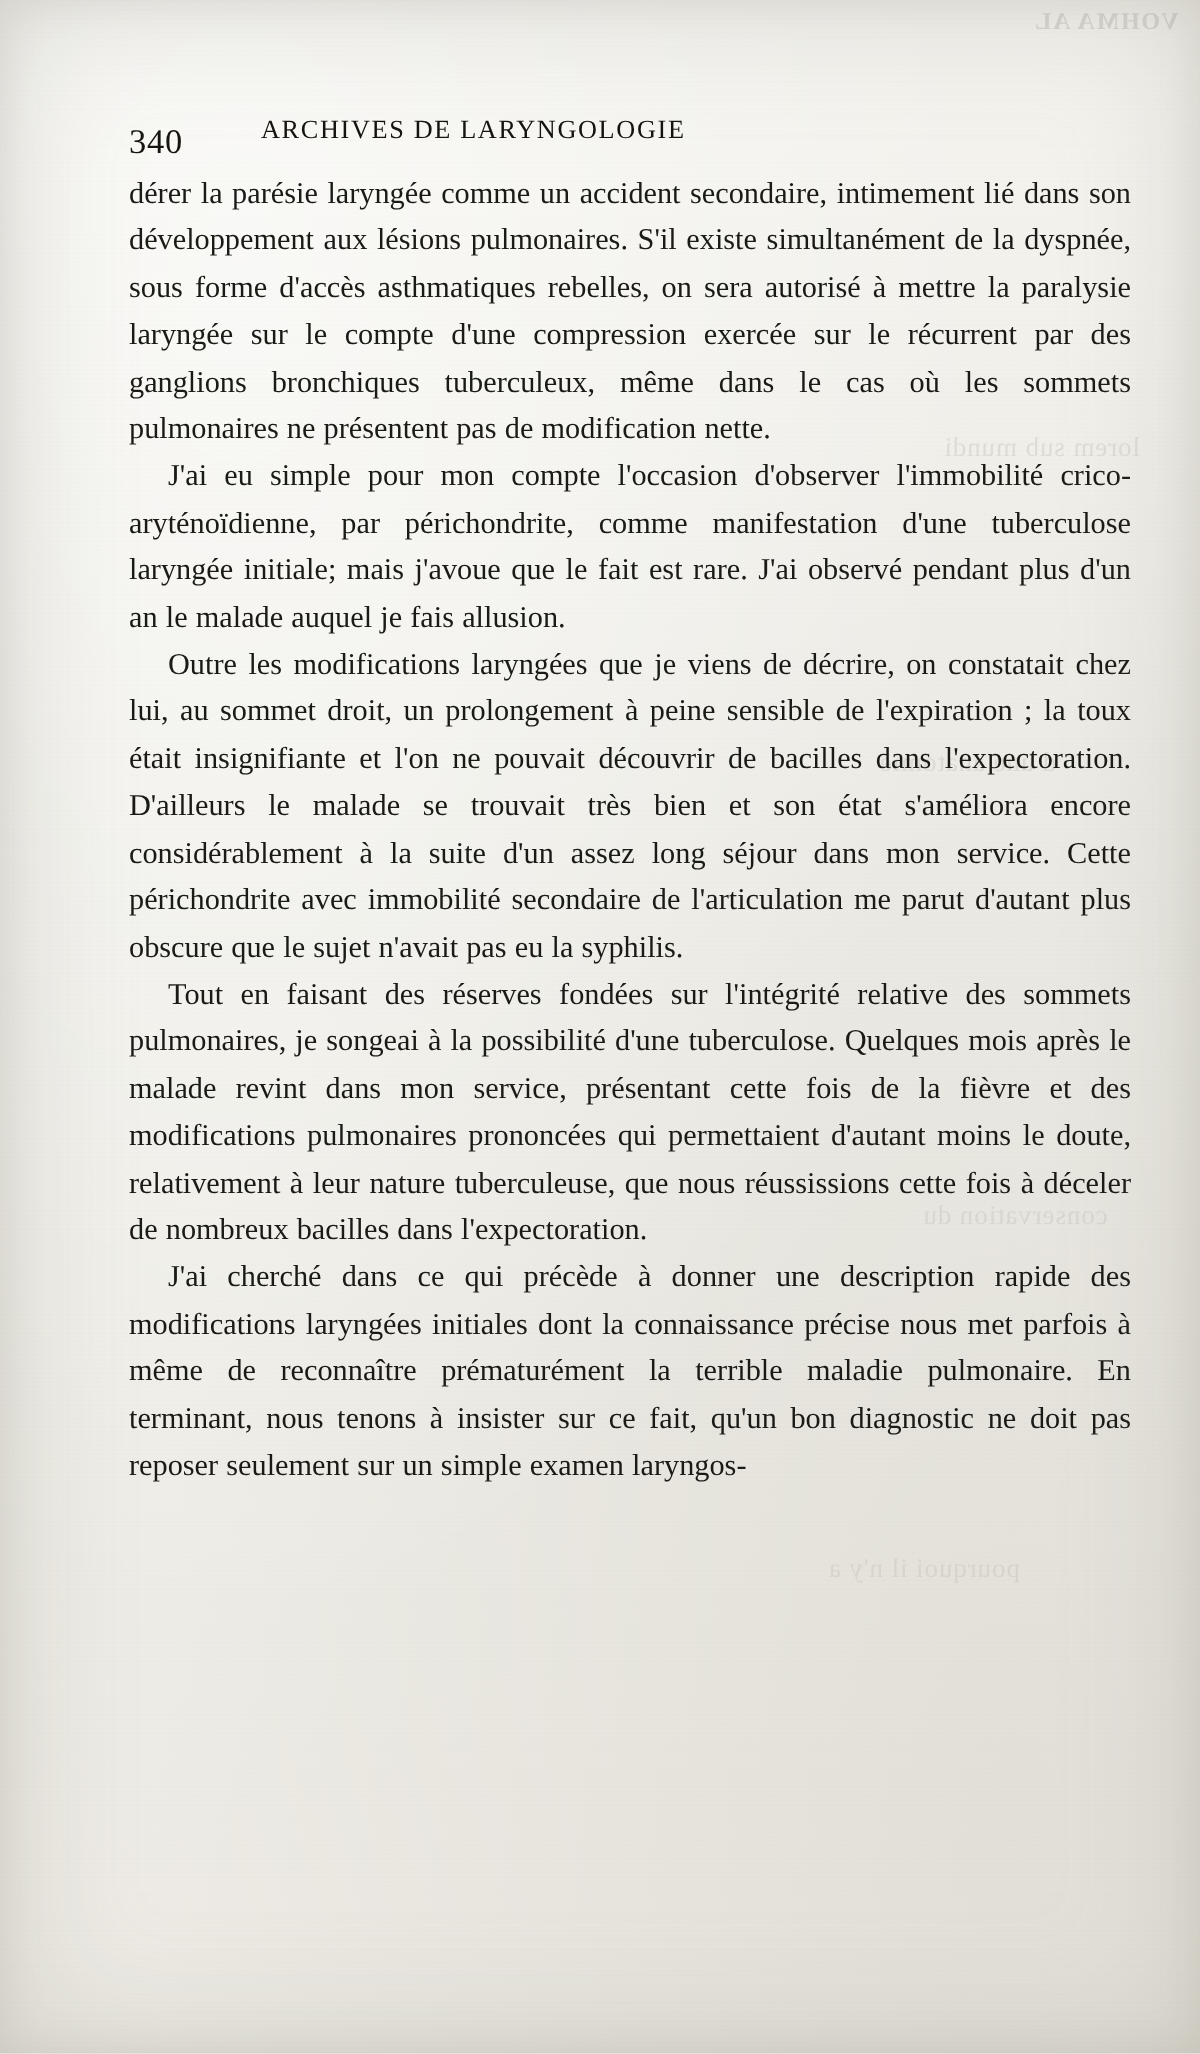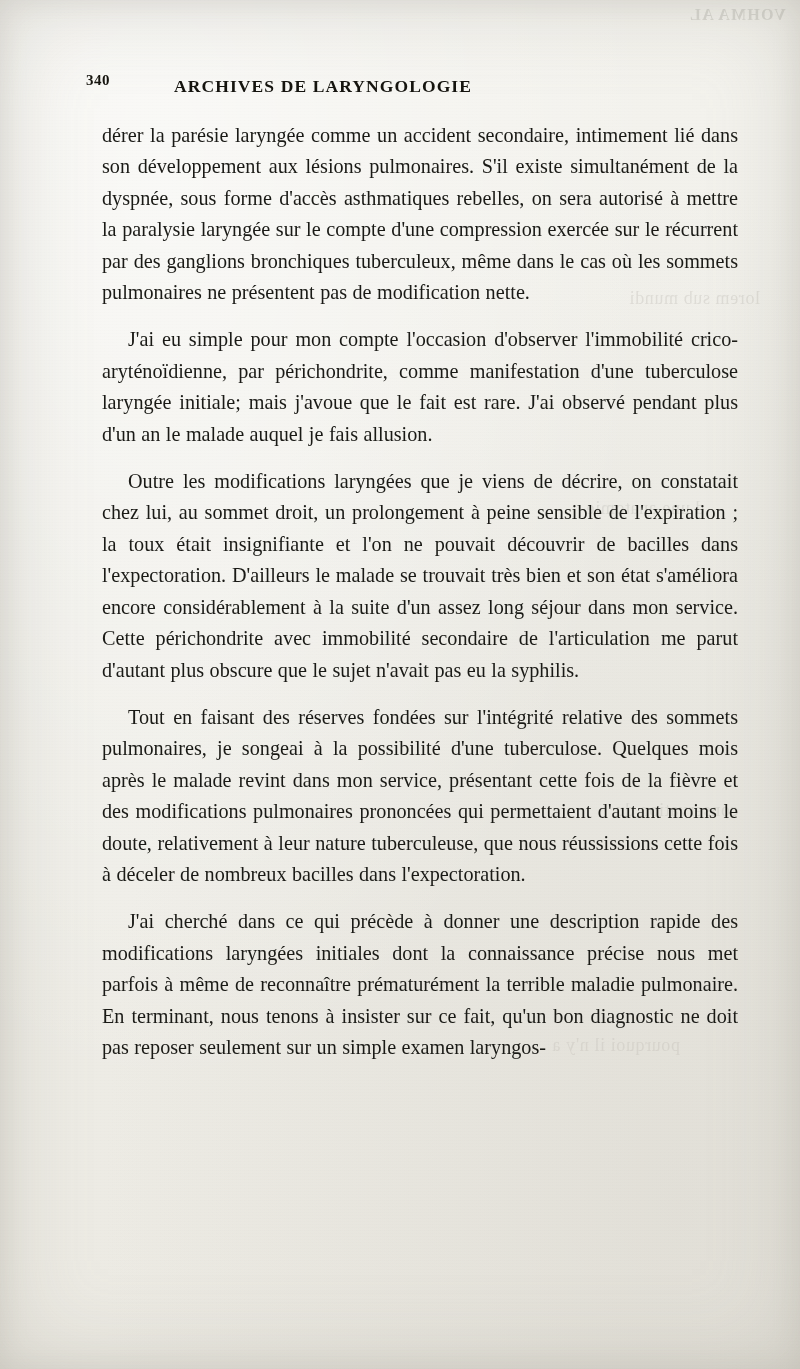--- a/index.html
+++ b/index.html
@@ -39,47 +39,46 @@
     width: 668px;
   }
   .runhead {
     position: relative;
     height: 34px;
     margin-bottom: 10px;
   }
   .folio {
     position: absolute;
     left: 0;
-    top: 2px;
-    font-size: 15px;
+    top: 12px;
+    font-size: 23px;
     letter-spacing: 0.5px;
     color: #16150f;
-    font-weight: bold;
   }
   .runtitle {
     position: absolute;
     left: 88px;
     top: 6px;
     font-size: 17.5px;
     letter-spacing: 1.1px;
-    font-weight: bold;
+    font-weight: normal;
     color: #15140f;
   }
   .ghost {
     position: absolute;
     top: 6px;
     right: 14px;
     font-size: 16px;
     letter-spacing: 1.2px;
     font-weight: bold;
     color: rgba(120,118,108,0.22);
     transform: scaleX(-1);
   }
   p.body {
-    margin: 16px;
+    margin: 0;
     text-align: justify;
     text-justify: inter-word;
     font-size: 20.2px;
     line-height: 31.4px;
     text-indent: 26px;
     color: #1a1a16;
     word-spacing: 0.4px;
   }
   p.body.first {
     text-indent: 0;

